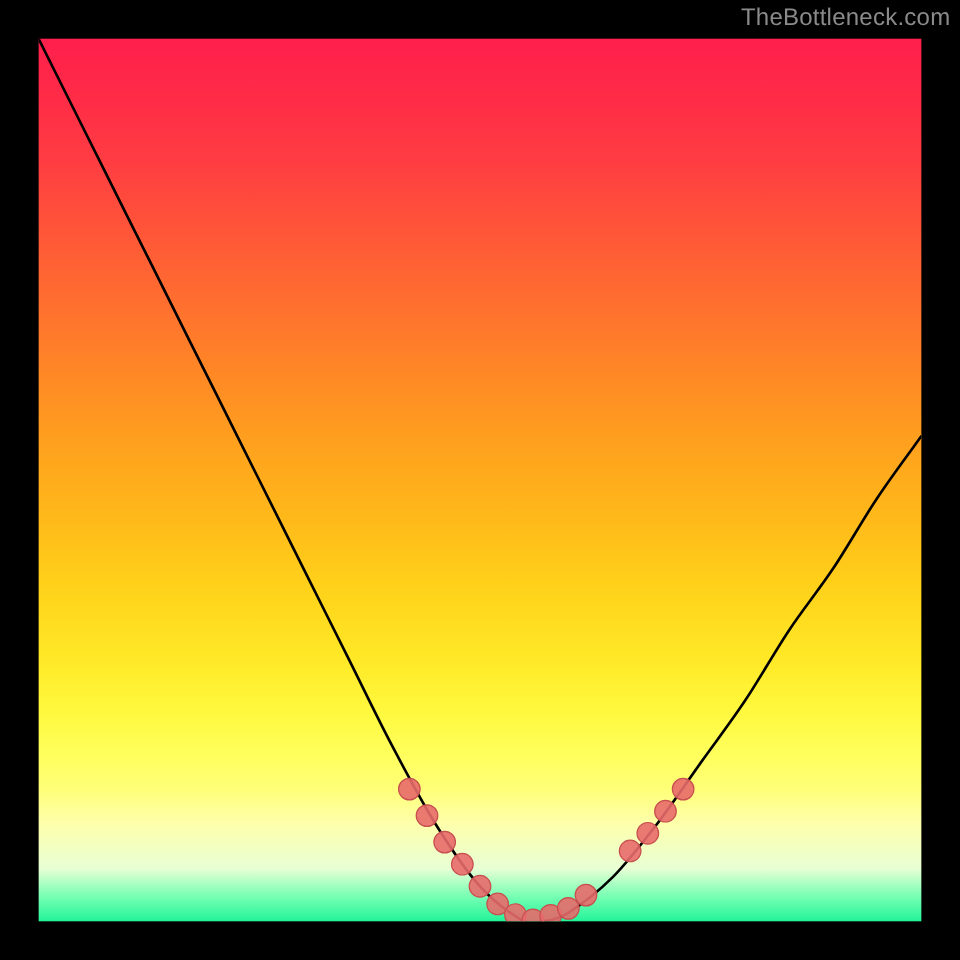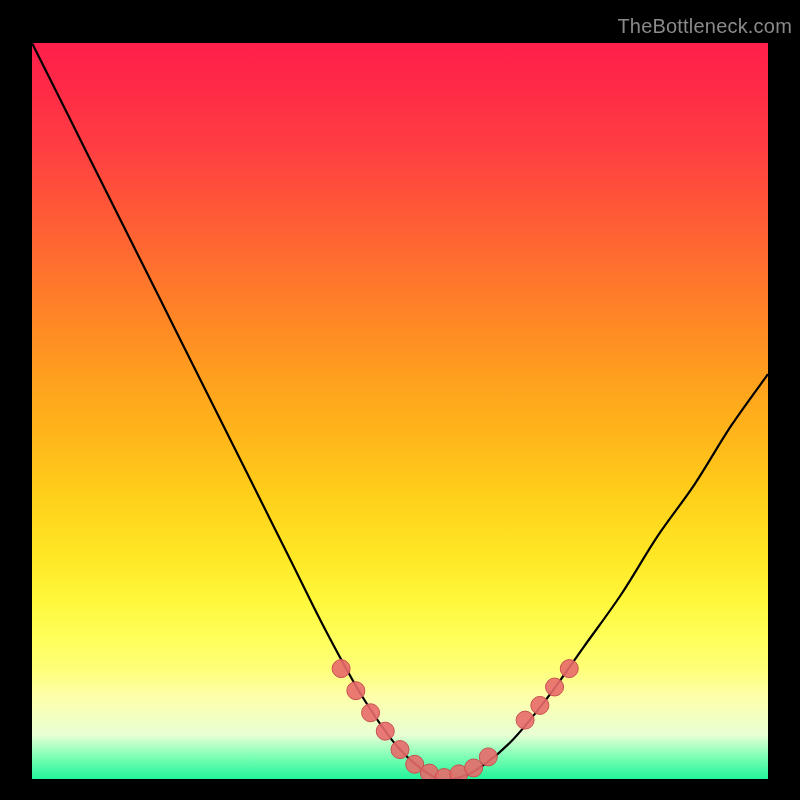--- a/index.html
+++ b/index.html
@@ -6,21 +6,21 @@
     margin: 0;
     padding: 0;
     width: 800px;
     height: 800px;
     background: #000;
     overflow: hidden;
     font-family: Arial, Helvetica, sans-serif;
   }
   .frame {
     position: absolute;
-    top: 11px;
+    top: 0;
     left: 0;
     width: 800px;
     height: 661px;
     background: #000;
   }
   .plot-area {
     position: absolute;
     left: 32px;
     top: 32px;
     width: 736px;

